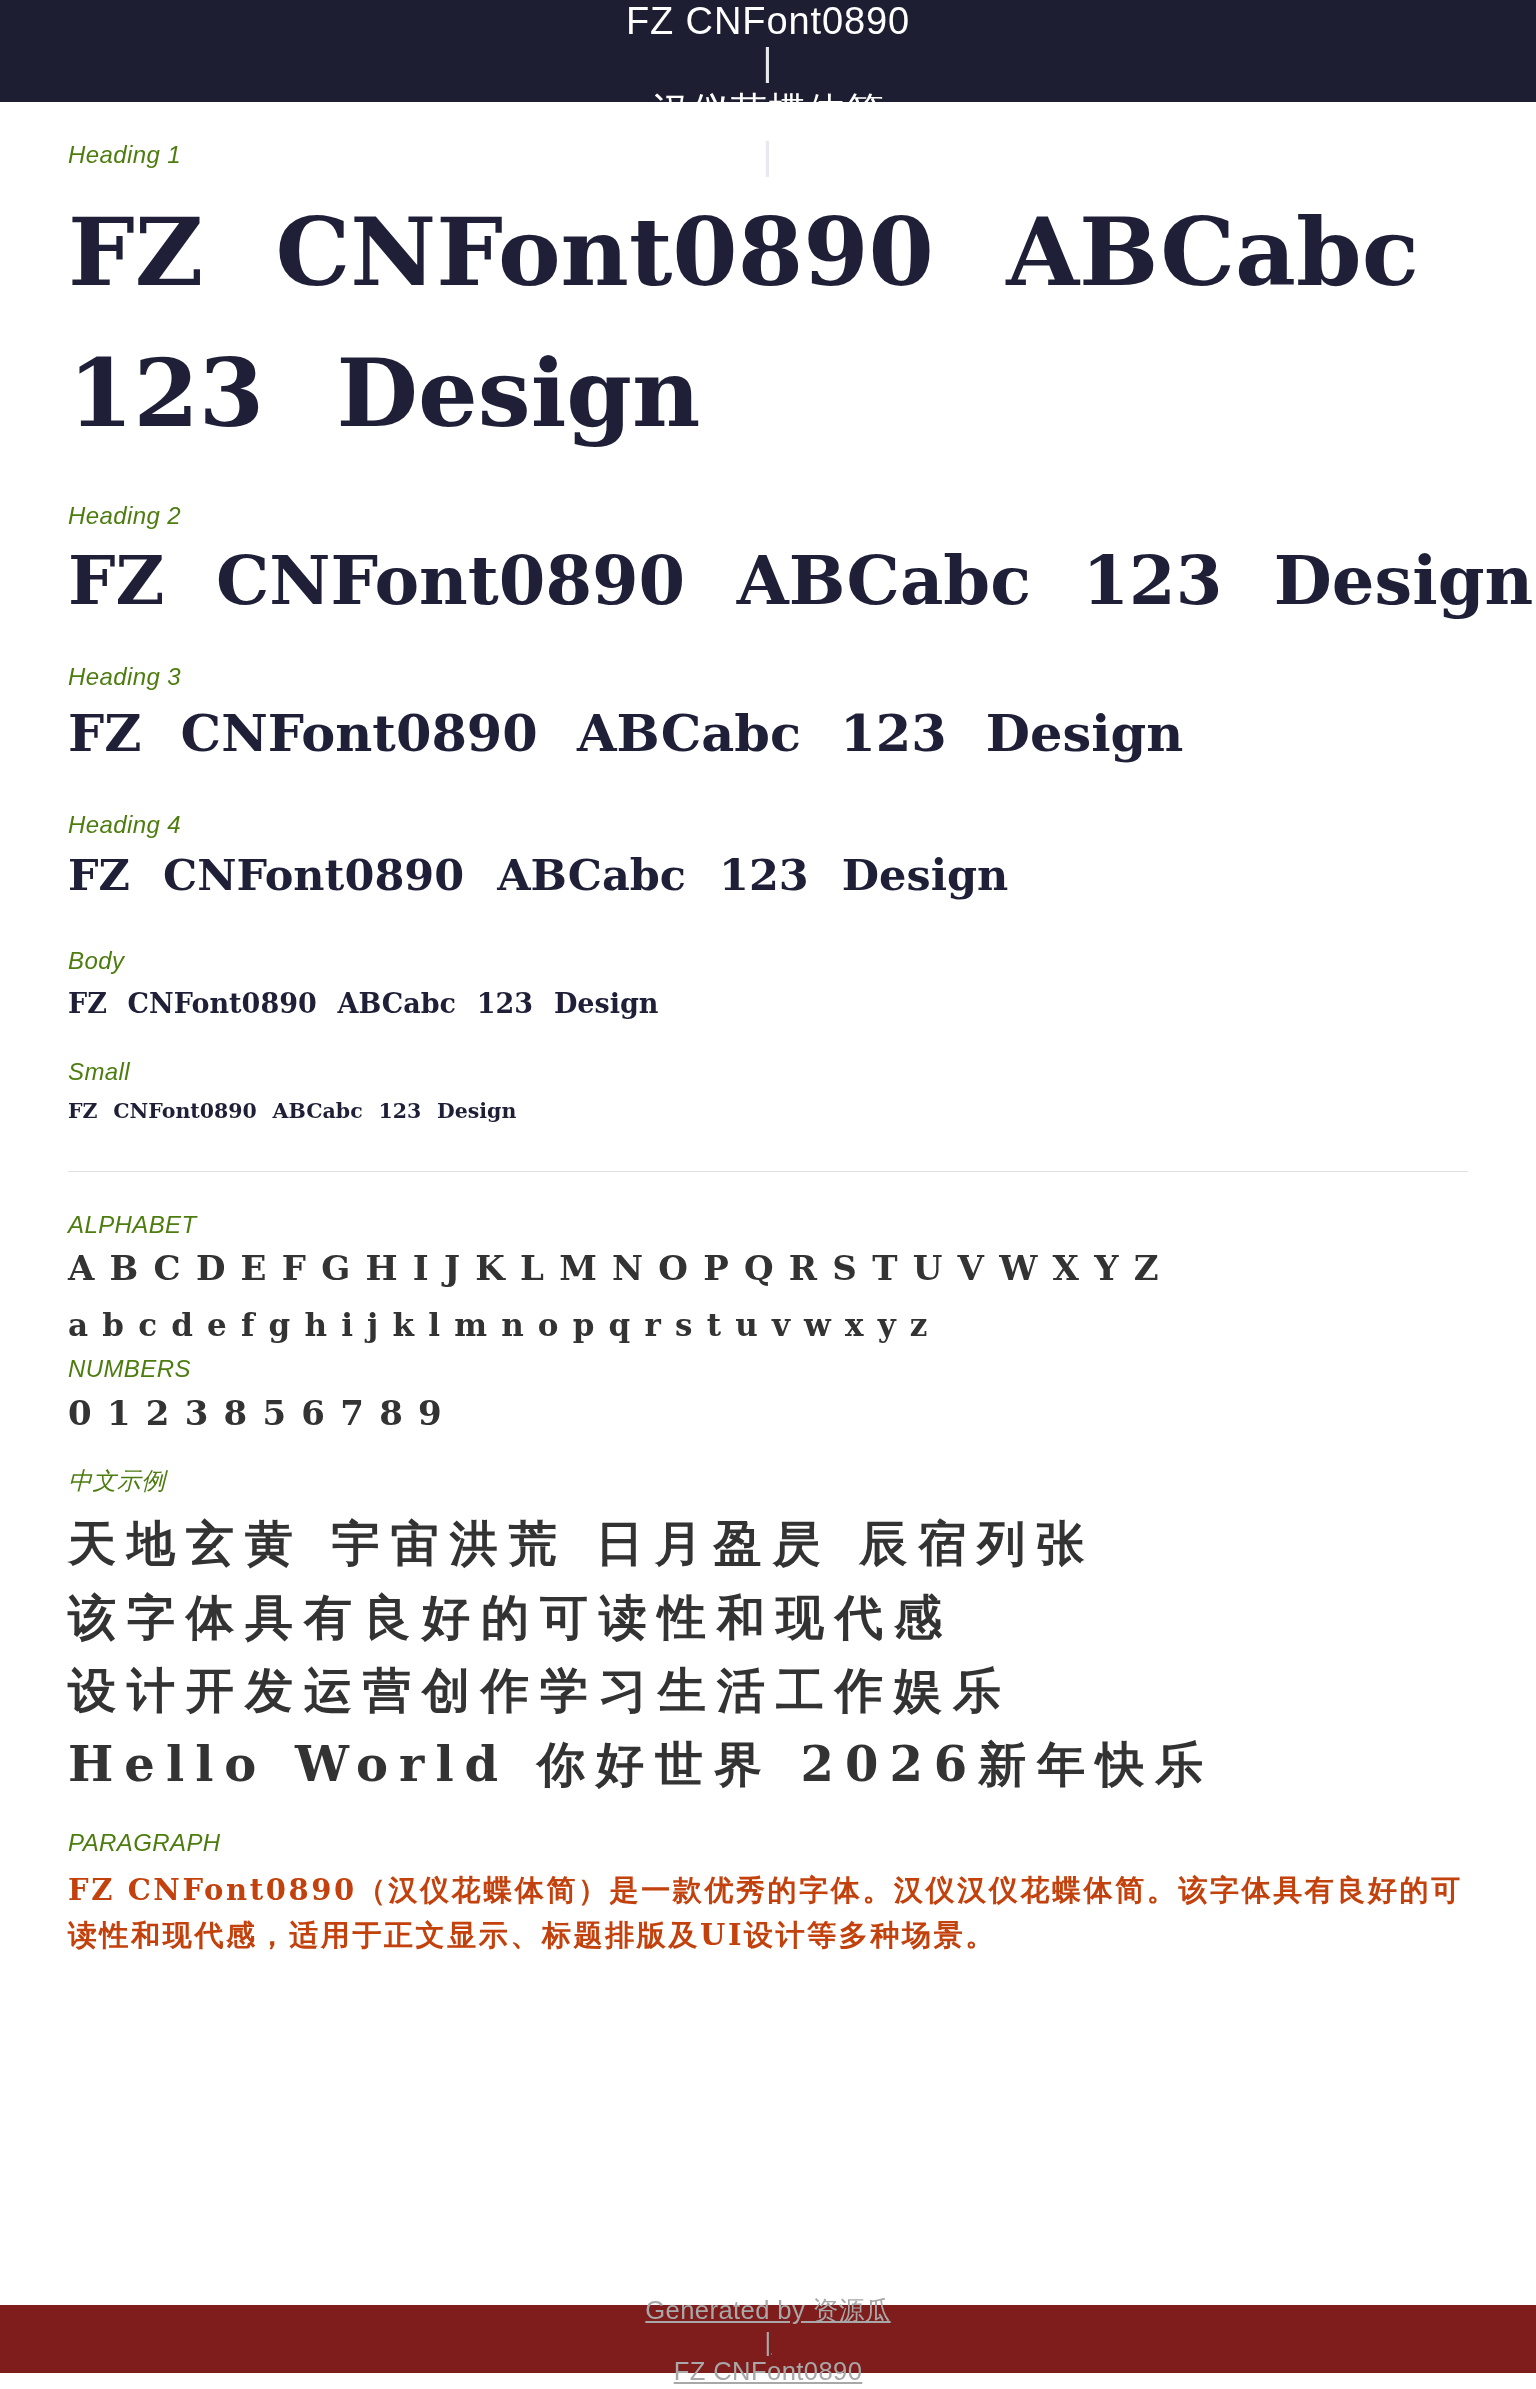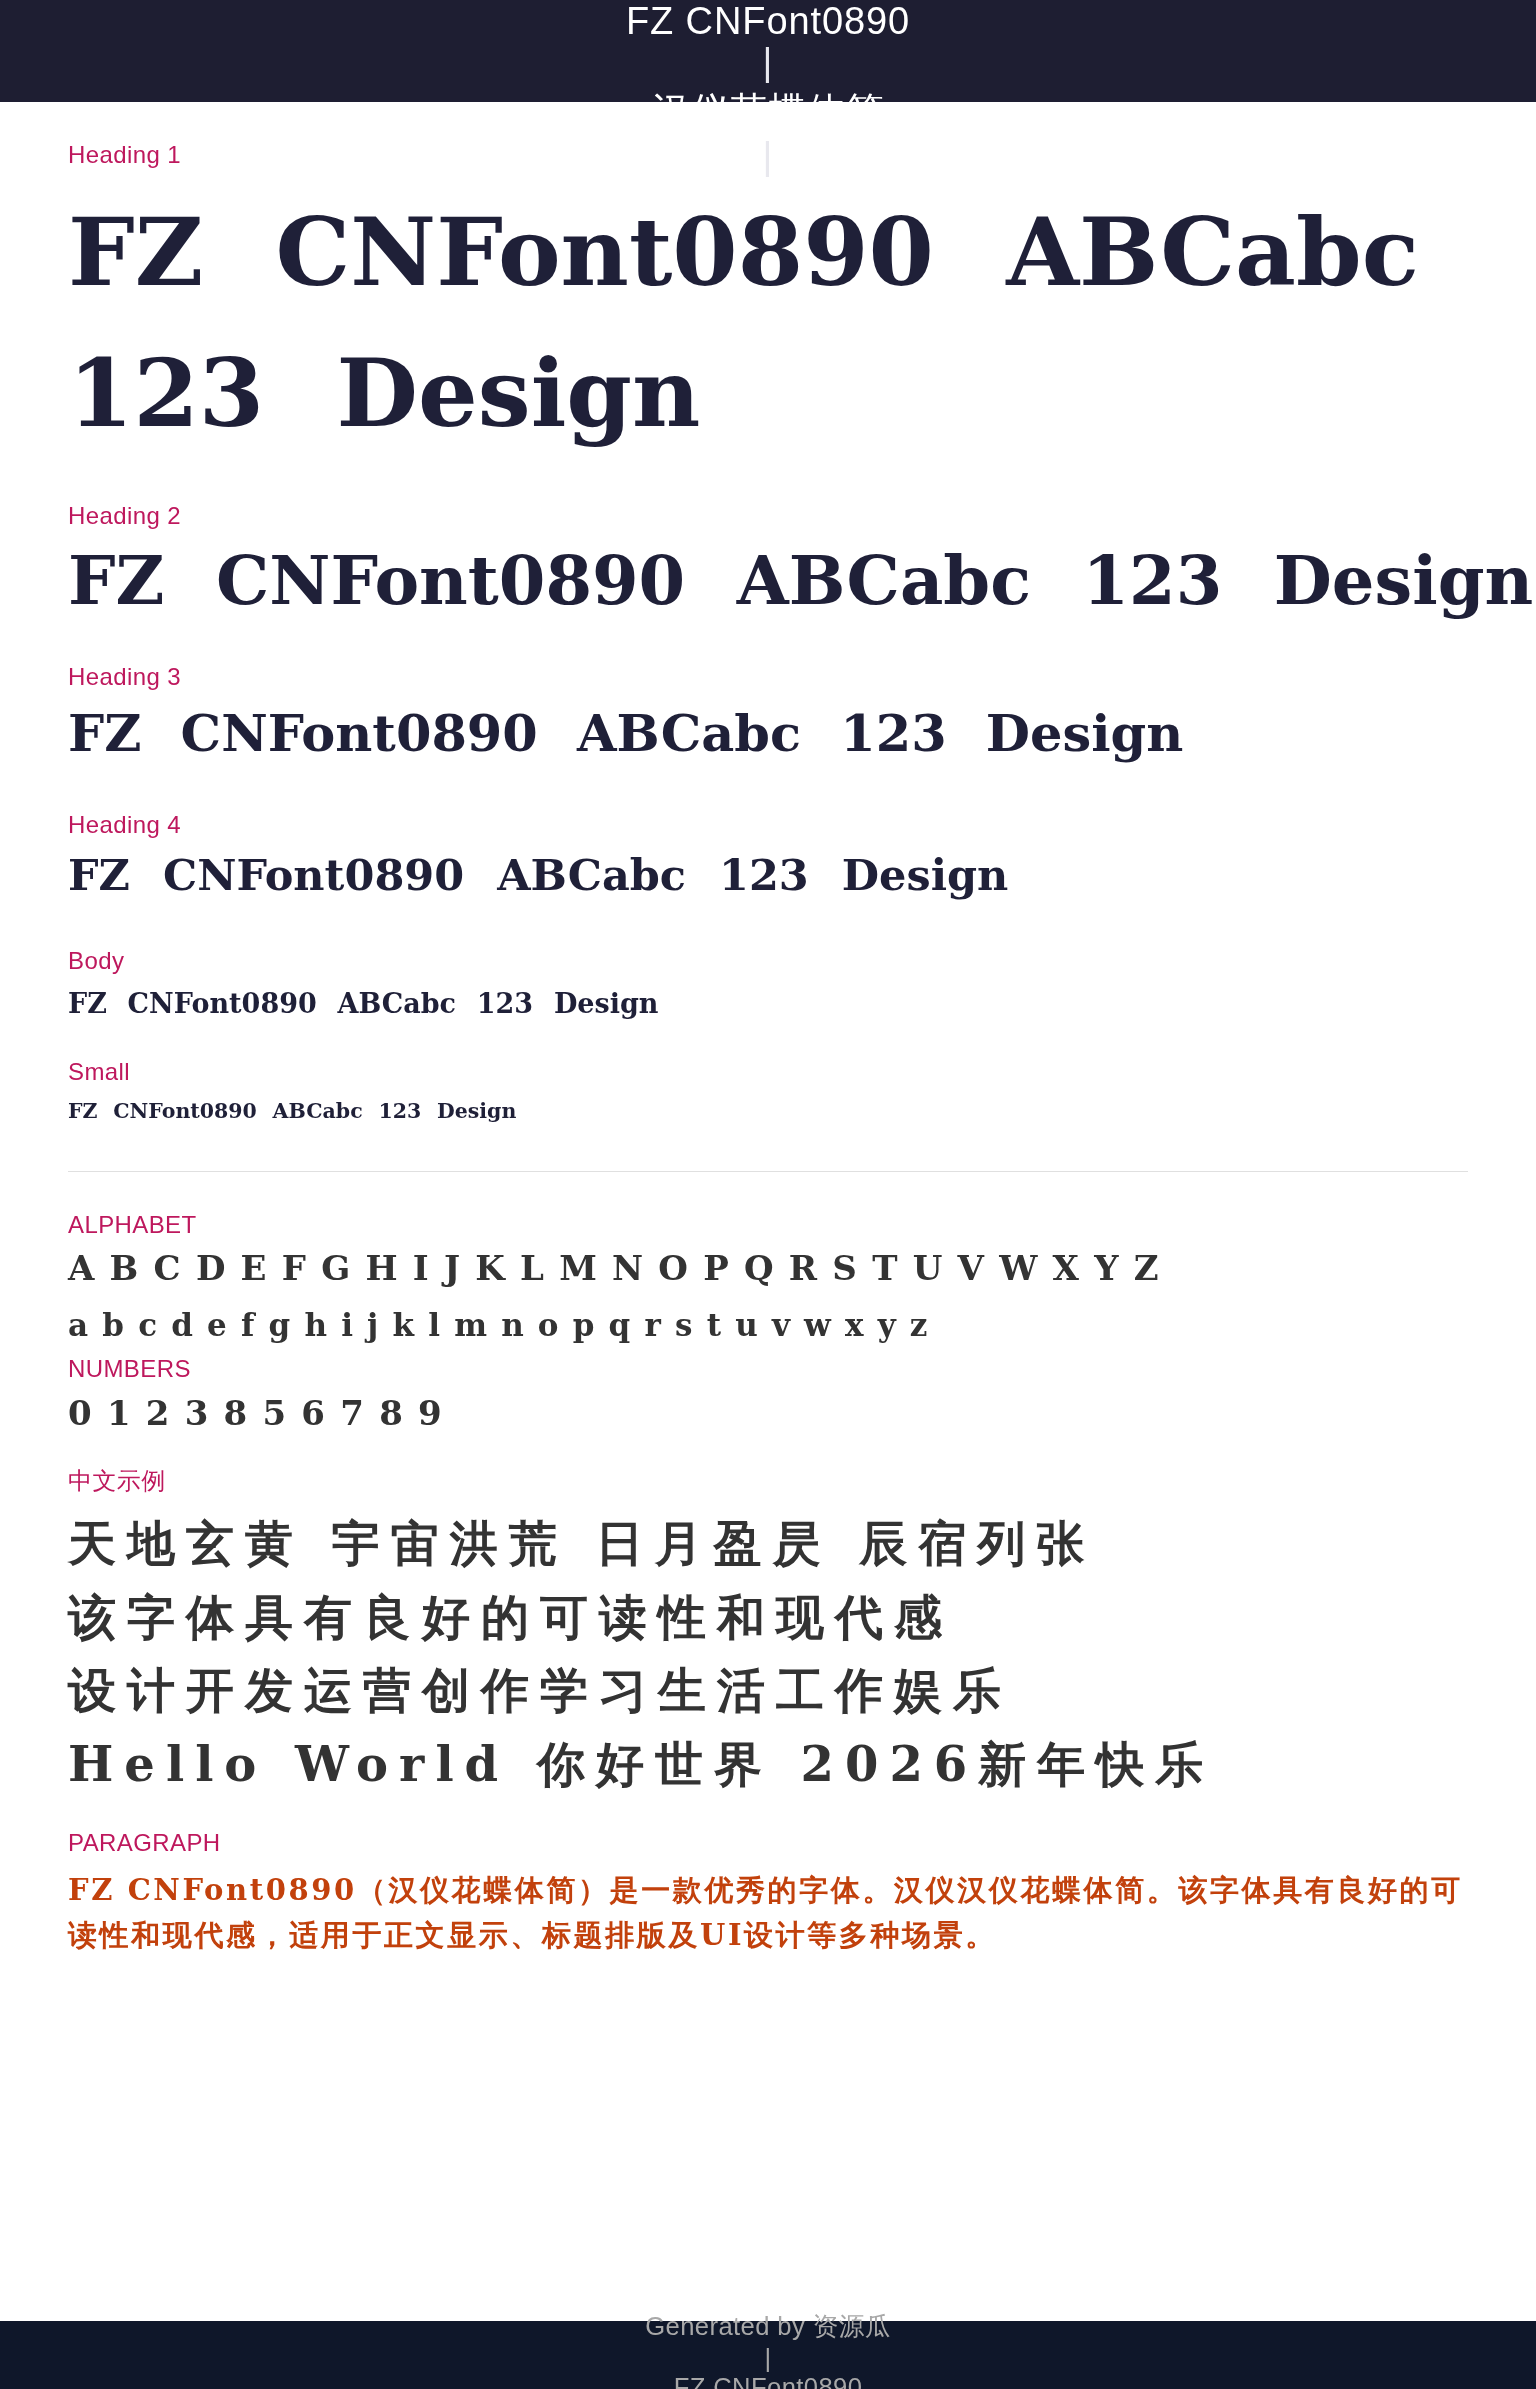--- a/index.html
+++ b/index.html
@@ -29,25 +29,26 @@
     margin: 0 25.6px;
     font-weight: 300;
     color: #e8e8ee;
     transform: translateY(-1.7px);
   }
 
   
   .main { padding: 39px 68px 0 68px; }
 
   .label {
-    color: #be185d;
+    color: #4d7c0f;
     font-size: 24px;
     line-height: 27px;
     font-weight: 400;
     letter-spacing: 0.4px;
+    font-style: italic;
   }
 
   .specimen {
     font-family: "DejaVu Serif", serif;
     font-weight: 700;
     color: #1f2038;
     word-spacing: 0.42em;
   }
 
   .spec-h1 { font-size: 94px; line-height: 1.5; margin: 13.7px 0 38px 0; max-width: 1400px; }
@@ -94,31 +95,32 @@
     line-height: 1.55;
     letter-spacing: 2.6px;
     margin-top: 12px;
     max-width: 1408px;
   }
 
   
   .footer {
     position: absolute;
     left: 0;
-    bottom: 0;
+    bottom: 16px;
     width: 100%;
     height: 68px;
-    background: #0f172a;
+    background: #7f1d1d;
     color: #a8a8a8;
     display: flex;
     align-items: center;
     justify-content: center;
     font-size: 25.6px;
     letter-spacing: 0.4px;
     white-space: nowrap;
+    text-decoration: underline;
   }
   .footer .sep { margin: 0 19px; }
 </style>
 </head>
 <body>
 
 <header class="header">
   <span>FZ CNFont0890</span>
   <span class="sep">|</span>
   <span>汉仪花蝶体简</span>

